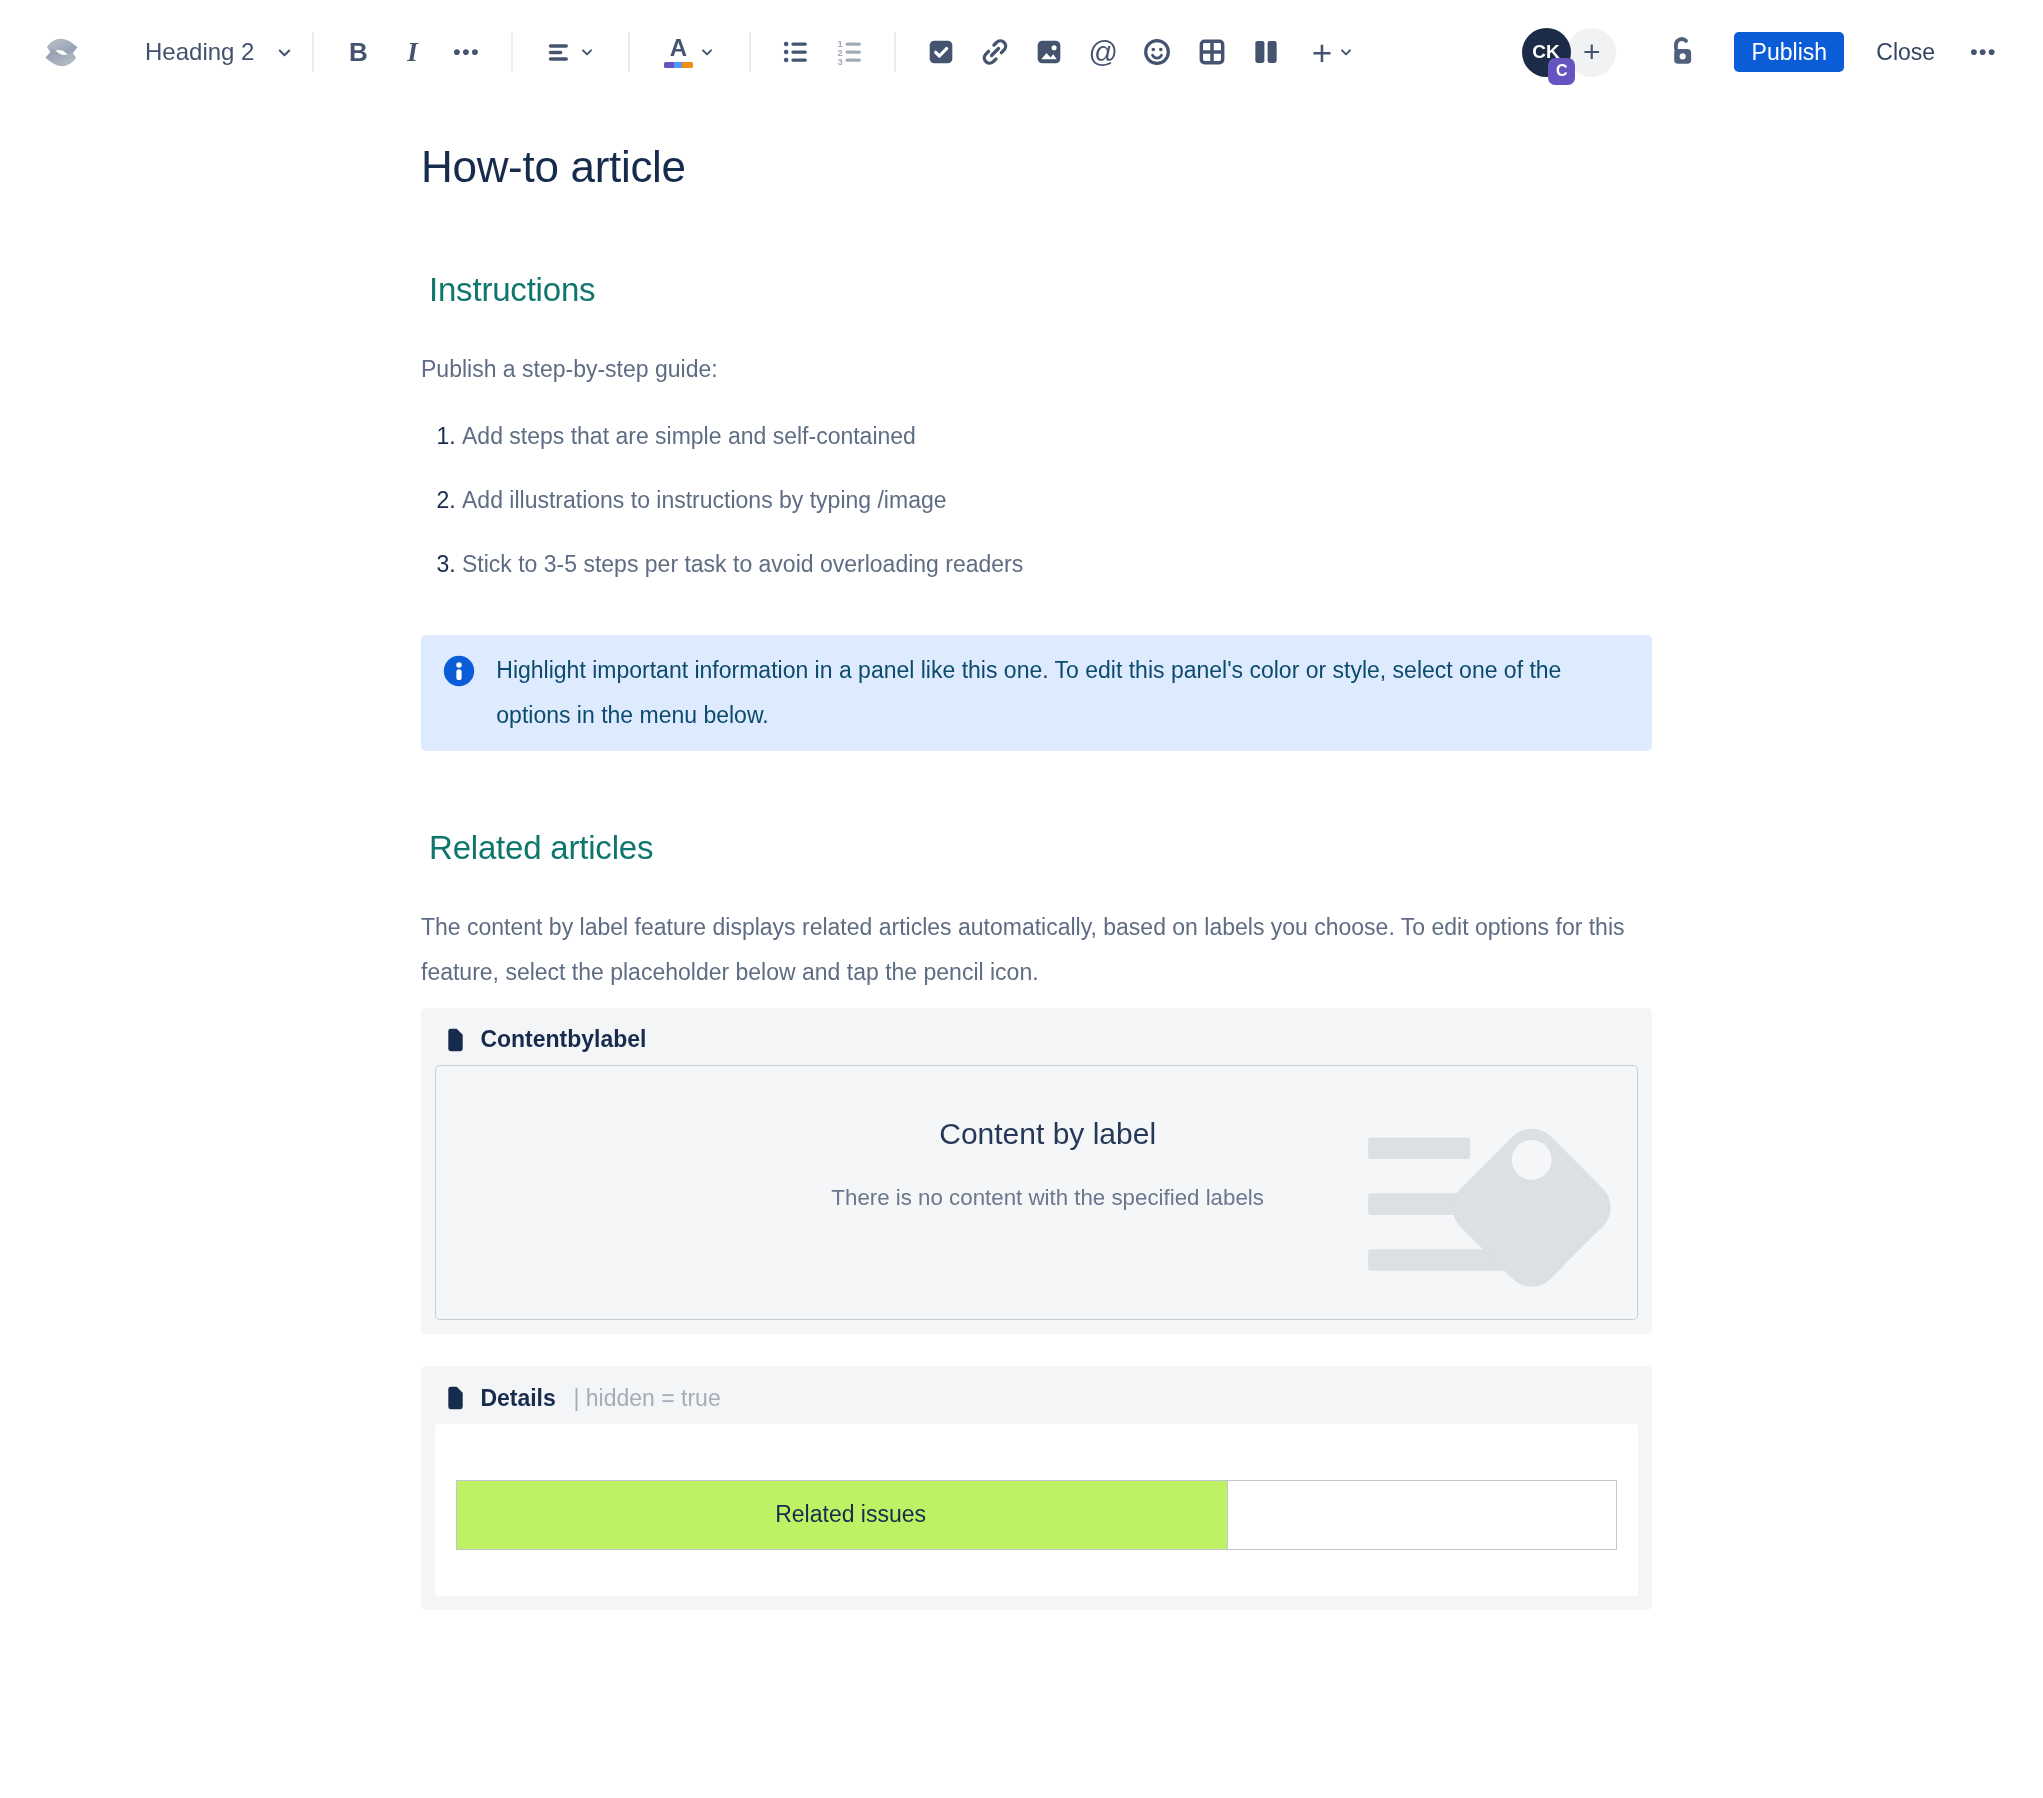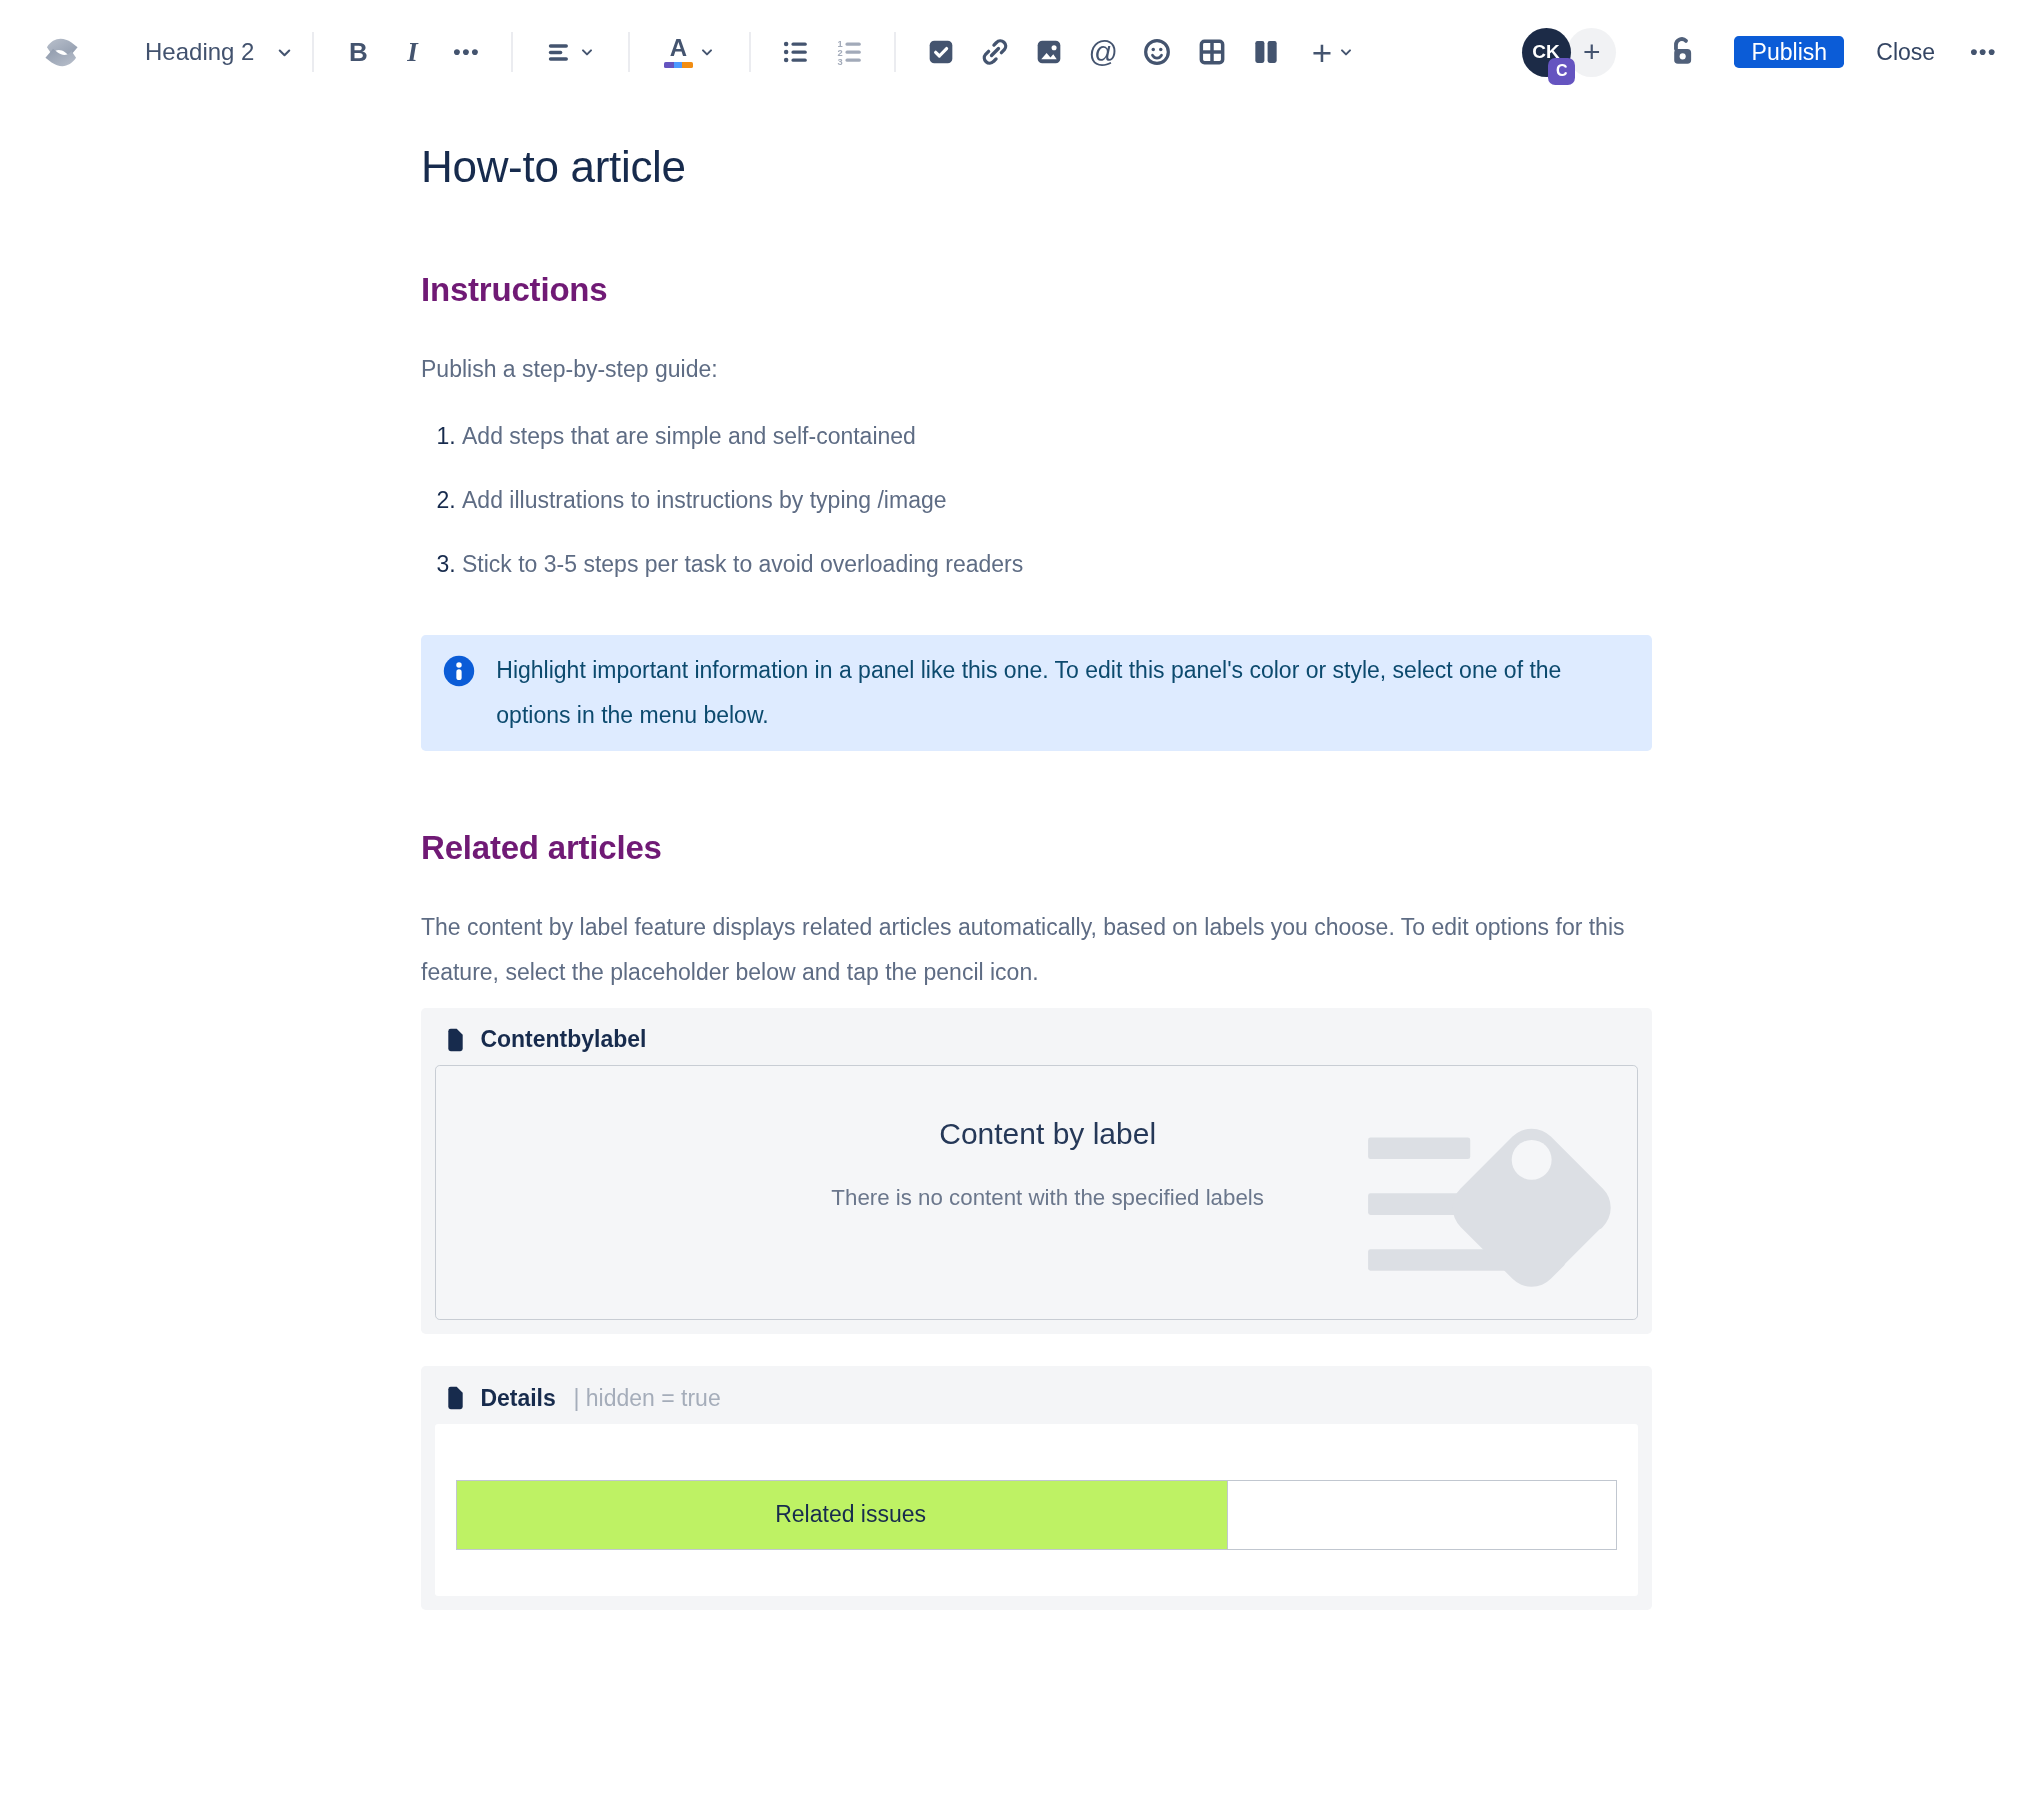--- a/index.html
+++ b/index.html
@@ -63,37 +63,37 @@
   }
   .invite-btn {
     width: 49px; height: 49px; border-radius: 50%;
     background: #F1F2F4; border: none; margin-left: -3.2px;
     color: #44546F; font-size: 30px; font-weight: 400;
     display: flex; align-items: center; justify-content: center; flex: none;
   }
   .lock-btn { border: none; background: none; padding: 0; margin-left: 46px; width: 38px; height: 41px; display:flex; align-items:center; justify-content:center; }
   .publish-btn {
     margin-left: 34px;
-    width: 110px; height: 32px; border: none; border-radius: 4.8px;
+    width: 110px; height: 40px; border: none; border-radius: 4.8px;
     background: #0B5CD7; color: #fff; font-size: 23px;
     font-family: "Liberation Sans", sans-serif;
     display: flex; align-items: center; justify-content: center;
   }
   .close-btn {
     border: none; background: none; margin-left: 32px; padding: 0;
     font-size: 23px; color: #344563; font-family: "Liberation Sans", sans-serif;
   }
   .dots-btn { border: none; background: none; margin-left: 35px; padding: 0; font-size: 21px; font-weight: 700; letter-spacing: 1.6px; color: #44546F; }
 
   
   main { width: 1231px; margin-left: 421px; }
   .page-title { margin: 36px 0 0; font-size: 44px; line-height: 53px; font-weight: 500; color: #172B4D; letter-spacing: -0.3px; }
   .body-p { font-size: 23px; line-height: 45px; color: #5E6C84; margin: 0; }
   .intro { margin-top: 53px; }
-  h2.section-h { font-size: 33px; line-height: 40px; font-weight: 700; color: #701a75; margin: 77px 0 0; letter-spacing: -0.2px; }
+  h2.section-h { font-size: 33px; line-height: 40px; font-weight: 400; color: #0f766e; margin: 77px 8px 0; letter-spacing: -0.2px; }
   .lead { margin-top: 37px; }
   ol.steps { margin: 22.3px 0 0; padding-left: 41px; }
   ol.steps li { font-size: 23px; line-height: 45px; color: #5E6C84; margin-bottom: 19px; }
   ol.steps li::marker { color: #172B4D; }
 
   .info-panel {
     margin-top: 48px; background: #DEEBFF; border-radius: 4.8px;
     padding: 12.8px 22.3px; display: flex; gap: 21px;
   }
   .info-panel .panel-text { font-size: 23px; line-height: 45px; color: #0c4a6e; margin: 0; }

